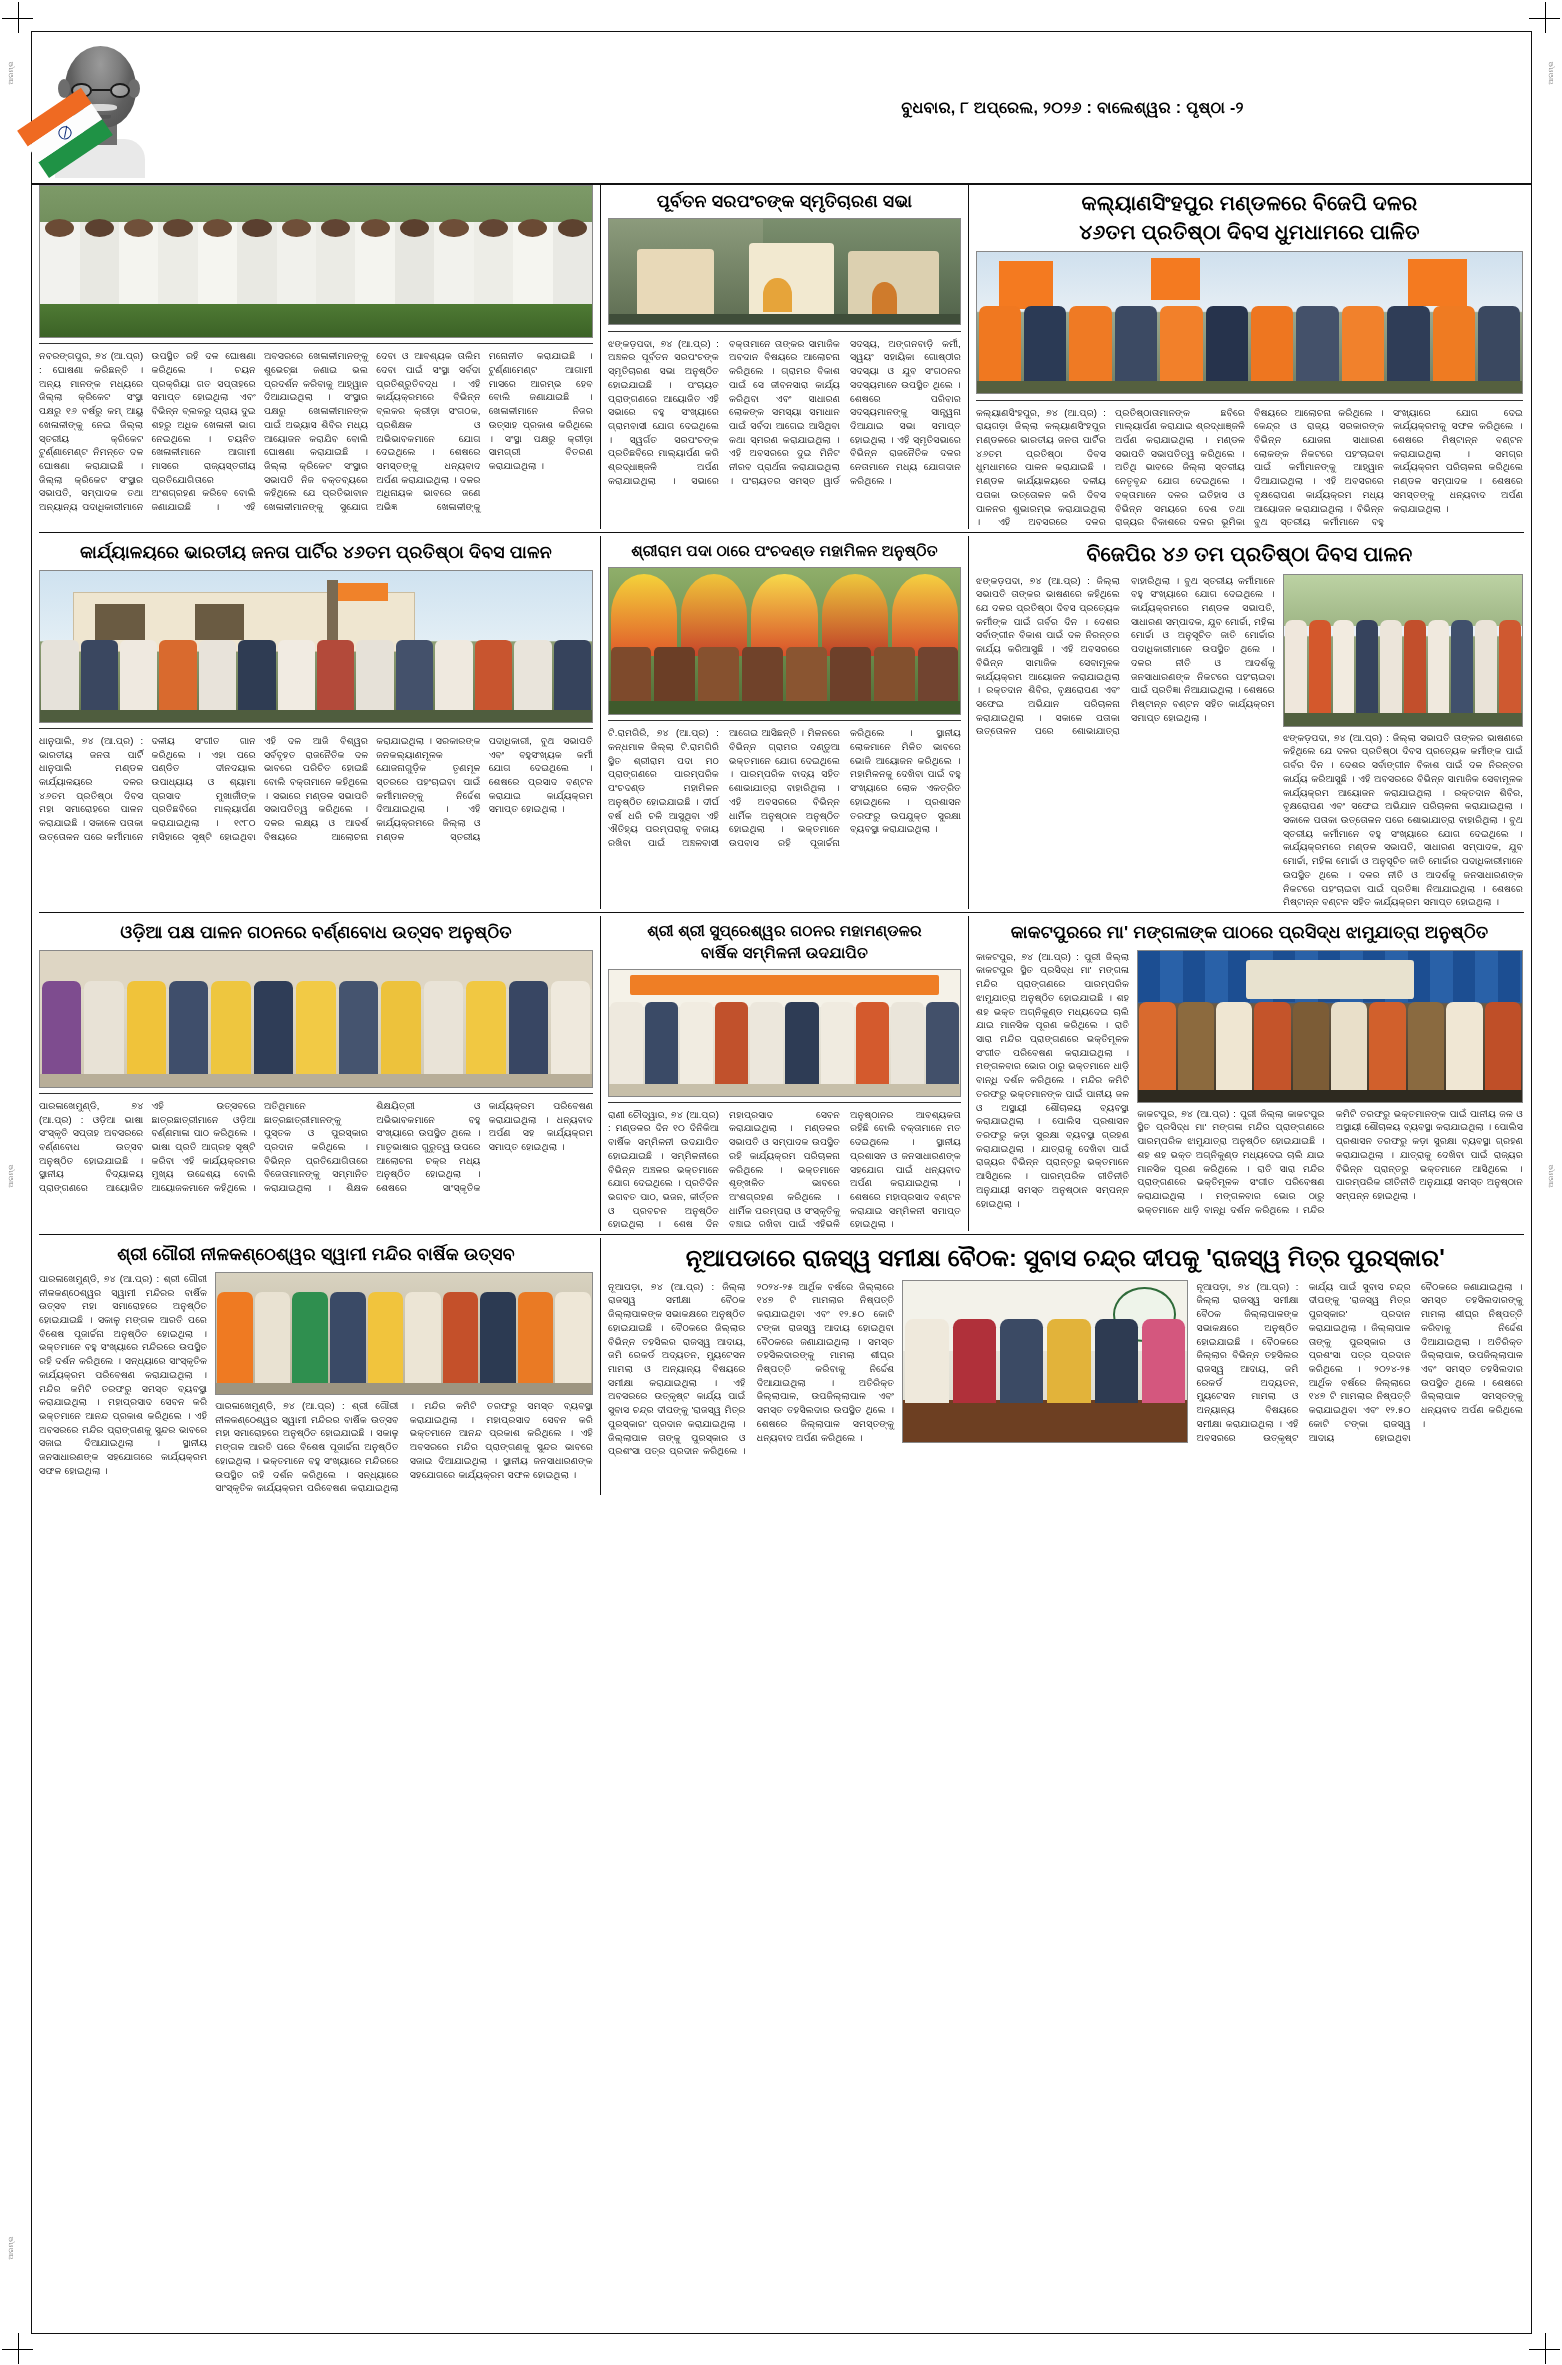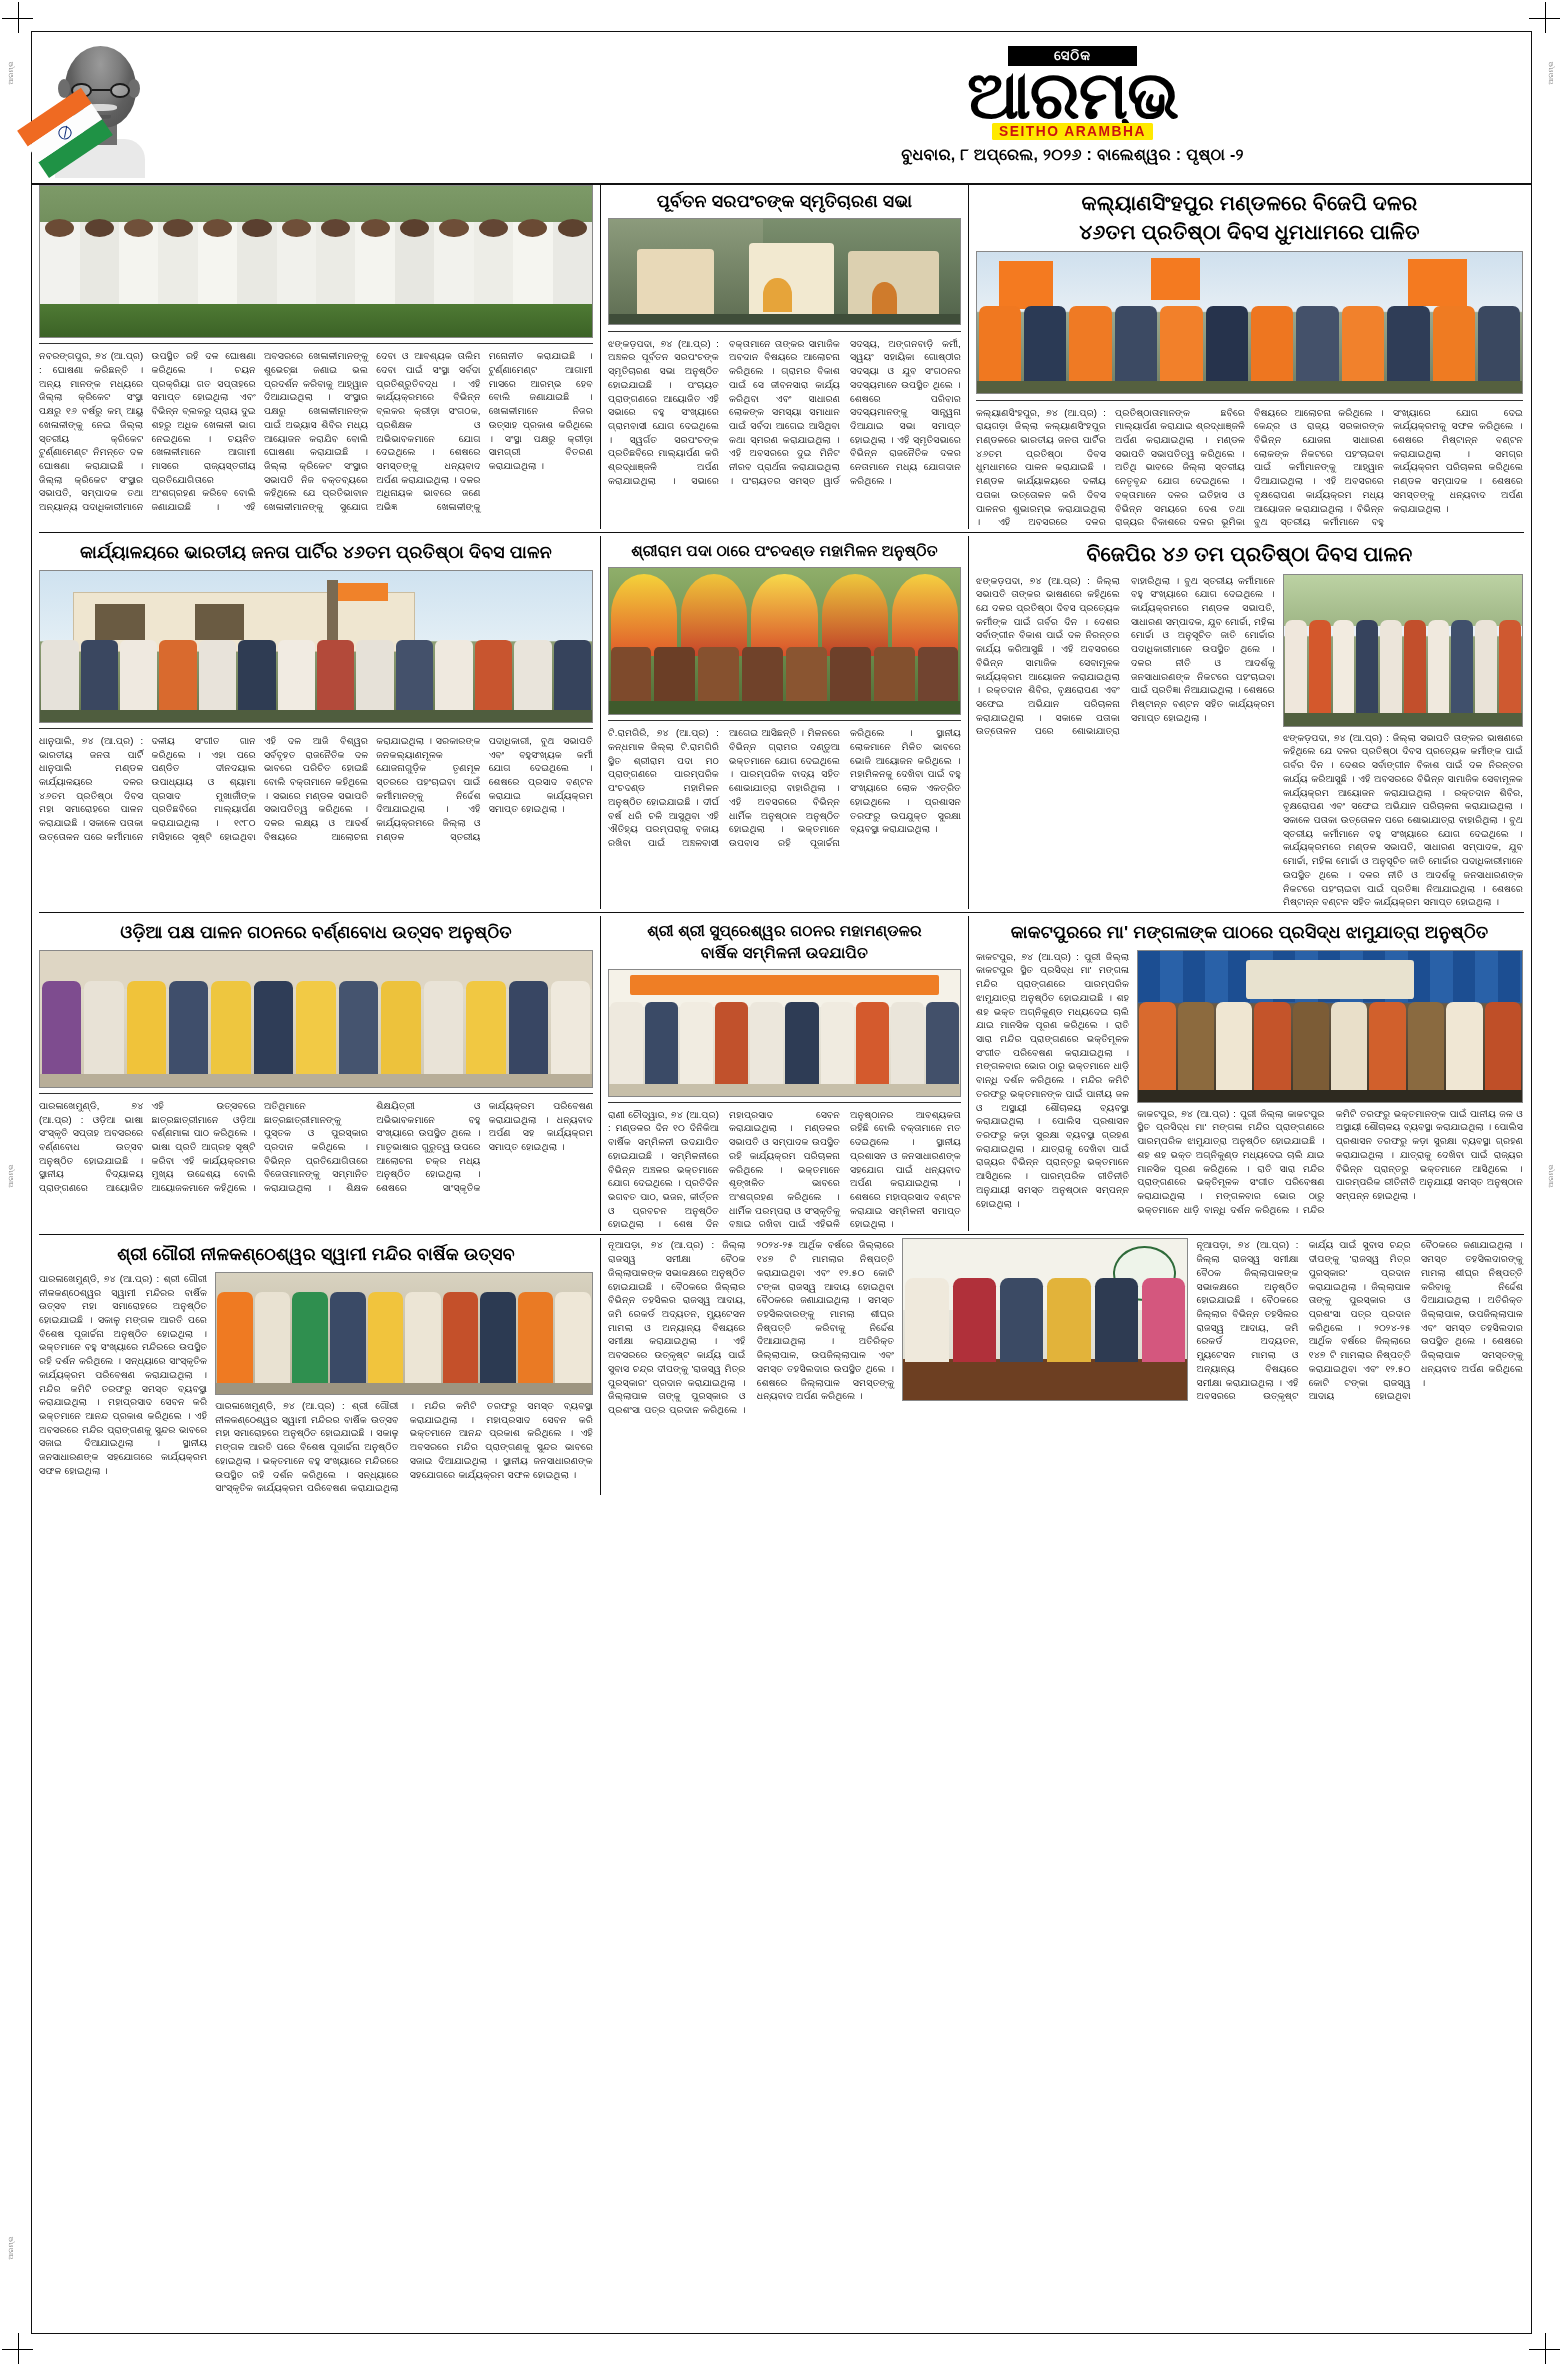--- a/index.html
+++ b/index.html
@@ -196,25 +196,20 @@
           <span class="s-o"></span>
           <span class="s-w">
               <i class="chakra"></i>
             </span>
           <span class="s-g"></span>
         </div>
       </div>
     </div>
 
     <div class="masthead-right">
-      <div class="logo-wrap">
-        <div class="logo-topbar">ସେଠିକ</div>
-        <div class="logo-main">ଆରମ୍ଭ</div>
-        <div class="logo-sub">SEITHO ARAMBHA</div>
-      </div>
       <div class="dateline">ବୁଧବାର, ୮ ଅପ୍ରେଲ, ୨୦୨୬ : ବାଲେଶ୍ୱର : ପୃଷ୍ଠା -୨</div>
     </div>
   </div>
 
   <div class="cols">
 
     <div class="col col-1">
 
       <div class="photo" style="height:153px">
         <div class="sky grass" style="position:absolute;inset:0"></div>
@@ -522,20 +517,21 @@
               <div class="p" style="background:#eee7d7;margin:0 1px;border-radius:7.1px 7.1px 0 0"></div>
             </div>
             <div style="position:absolute;left:0;bottom:0;width:100%;height:9%;background:#9d9580"></div>
           </div>
           <div class="body-cols-2 txt dense" style="margin-top:4.1px">ପାରଳାଖେମୁଣ୍ଡି, ୭୪ (ଆ.ପ୍ର) : ଶ୍ରୀ ଗୌରୀ ନୀଳକଣ୍ଠେଶ୍ୱର ସ୍ୱାମୀ ମନ୍ଦିରର ବାର୍ଷିକ ଉତ୍ସବ ମହା ସମାରୋହରେ ଅନୁଷ୍ଠିତ ହୋଇଯାଇଛି । ସକାଳୁ ମଙ୍ଗଳ ଆରତି ପରେ ବିଶେଷ ପୂଜାର୍ଚ୍ଚନା ଅନୁଷ୍ଠିତ ହୋଇଥିଲା । ଭକ୍ତମାନେ ବହୁ ସଂଖ୍ୟାରେ ମନ୍ଦିରରେ ଉପସ୍ଥିତ ରହି ଦର୍ଶନ କରିଥିଲେ । ସନ୍ଧ୍ୟାରେ ସାଂସ୍କୃତିକ କାର୍ଯ୍ୟକ୍ରମ ପରିବେଷଣ କରାଯାଇଥିଲା । ମନ୍ଦିର କମିଟି ତରଫରୁ ସମସ୍ତ ବ୍ୟବସ୍ଥା କରାଯାଇଥିଲା । ମହାପ୍ରସାଦ ସେବନ କରି ଭକ୍ତମାନେ ଆନନ୍ଦ ପ୍ରକାଶ କରିଥିଲେ । ଏହି ଅବସରରେ ମନ୍ଦିର ପ୍ରାଙ୍ଗଣକୁ ସୁନ୍ଦର ଭାବରେ ସଜାଇ ଦିଆଯାଇଥିଲା । ସ୍ଥାନୀୟ ଜନସାଧାରଣଙ୍କ ସହଯୋଗରେ କାର୍ଯ୍ୟକ୍ରମ ସଫଳ ହୋଇଥିଲା ।</div>
         </div>
       </div>
     </div>
 
     <div class="col" style="width:929px">
+      <div class="headline headline-lg">ନୂଆପଡାରେ ରାଜସ୍ୱ ସମୀକ୍ଷା ବୈଠକ: ସୁବାସ ଚନ୍ଦ୍ର ଦୀପକୁ 'ରାଜସ୍ୱ ମିତ୍ର ପୁରସ୍କାର'</div>
 
       <div class="split">
         <div style="width:286px;flex:none">
           <div class="body-cols-2 txt dense">ନୂଆପଡ଼ା, ୭୪ (ଆ.ପ୍ର) : ଜିଲ୍ଲା ରାଜସ୍ୱ ସମୀକ୍ଷା ବୈଠକ ଜିଲ୍ଲାପାଳଙ୍କ ସଭାକକ୍ଷରେ ଅନୁଷ୍ଠିତ ହୋଇଯାଇଛି । ବୈଠକରେ ଜିଲ୍ଲାର ବିଭିନ୍ନ ତହସିଲର ରାଜସ୍ୱ ଆଦାୟ, ଜମି ରେକର୍ଡ ଅଦ୍ୟତନ, ମ୍ୟୁଟେସନ ମାମଲା ଓ ଅନ୍ୟାନ୍ୟ ବିଷୟରେ ସମୀକ୍ଷା କରାଯାଇଥିଲା । ଏହି ଅବସରରେ ଉତ୍କୃଷ୍ଟ କାର୍ଯ୍ୟ ପାଇଁ ସୁବାସ ଚନ୍ଦ୍ର ଦୀପଙ୍କୁ 'ରାଜସ୍ୱ ମିତ୍ର ପୁରସ୍କାର' ପ୍ରଦାନ କରାଯାଇଥିଲା । ଜିଲ୍ଲାପାଳ ତାଙ୍କୁ ପୁରସ୍କାର ଓ ପ୍ରଶଂସା ପତ୍ର ପ୍ରଦାନ କରିଥିଲେ । ୨୦୨୪-୨୫ ଆର୍ଥିକ ବର୍ଷରେ ଜିଲ୍ଲାରେ ୧୪୭ ଟି ମାମଲାର ନିଷ୍ପତ୍ତି କରାଯାଇଥିବା ଏବଂ ୧୨.୫୦ କୋଟି ଟଙ୍କା ରାଜସ୍ୱ ଆଦାୟ ହୋଇଥିବା ବୈଠକରେ ଜଣାଯାଇଥିଲା । ସମସ୍ତ ତହସିଲଦାରଙ୍କୁ ମାମଲା ଶୀଘ୍ର ନିଷ୍ପତ୍ତି କରିବାକୁ ନିର୍ଦ୍ଦେଶ ଦିଆଯାଇଥିଲା । ଅତିରିକ୍ତ ଜିଲ୍ଲାପାଳ, ଉପଜିଲ୍ଲାପାଳ ଏବଂ ସମସ୍ତ ତହସିଲଦାର ଉପସ୍ଥିତ ଥିଲେ । ଶେଷରେ ଜିଲ୍ଲାପାଳ ସମସ୍ତଙ୍କୁ ଧନ୍ୟବାଦ ଅର୍ପଣ କରିଥିଲେ ।</div>
         </div>
         <div style="width:286px;flex:none">
           <div class="photo" style="height:163px">
             <div style="position:absolute;inset:0;background:linear-gradient(180deg,#efeee6,#dcd9cc)"></div>
             <div style="position:absolute;left:0;top:0;width:100%;height:44%;background:#f3f2ea"></div>
             <div style="position:absolute;right:4%;top:4%;width:22%;height:34%;border:2px solid #2f6b3a;border-radius:50%;background:#eef4ea"></div>

